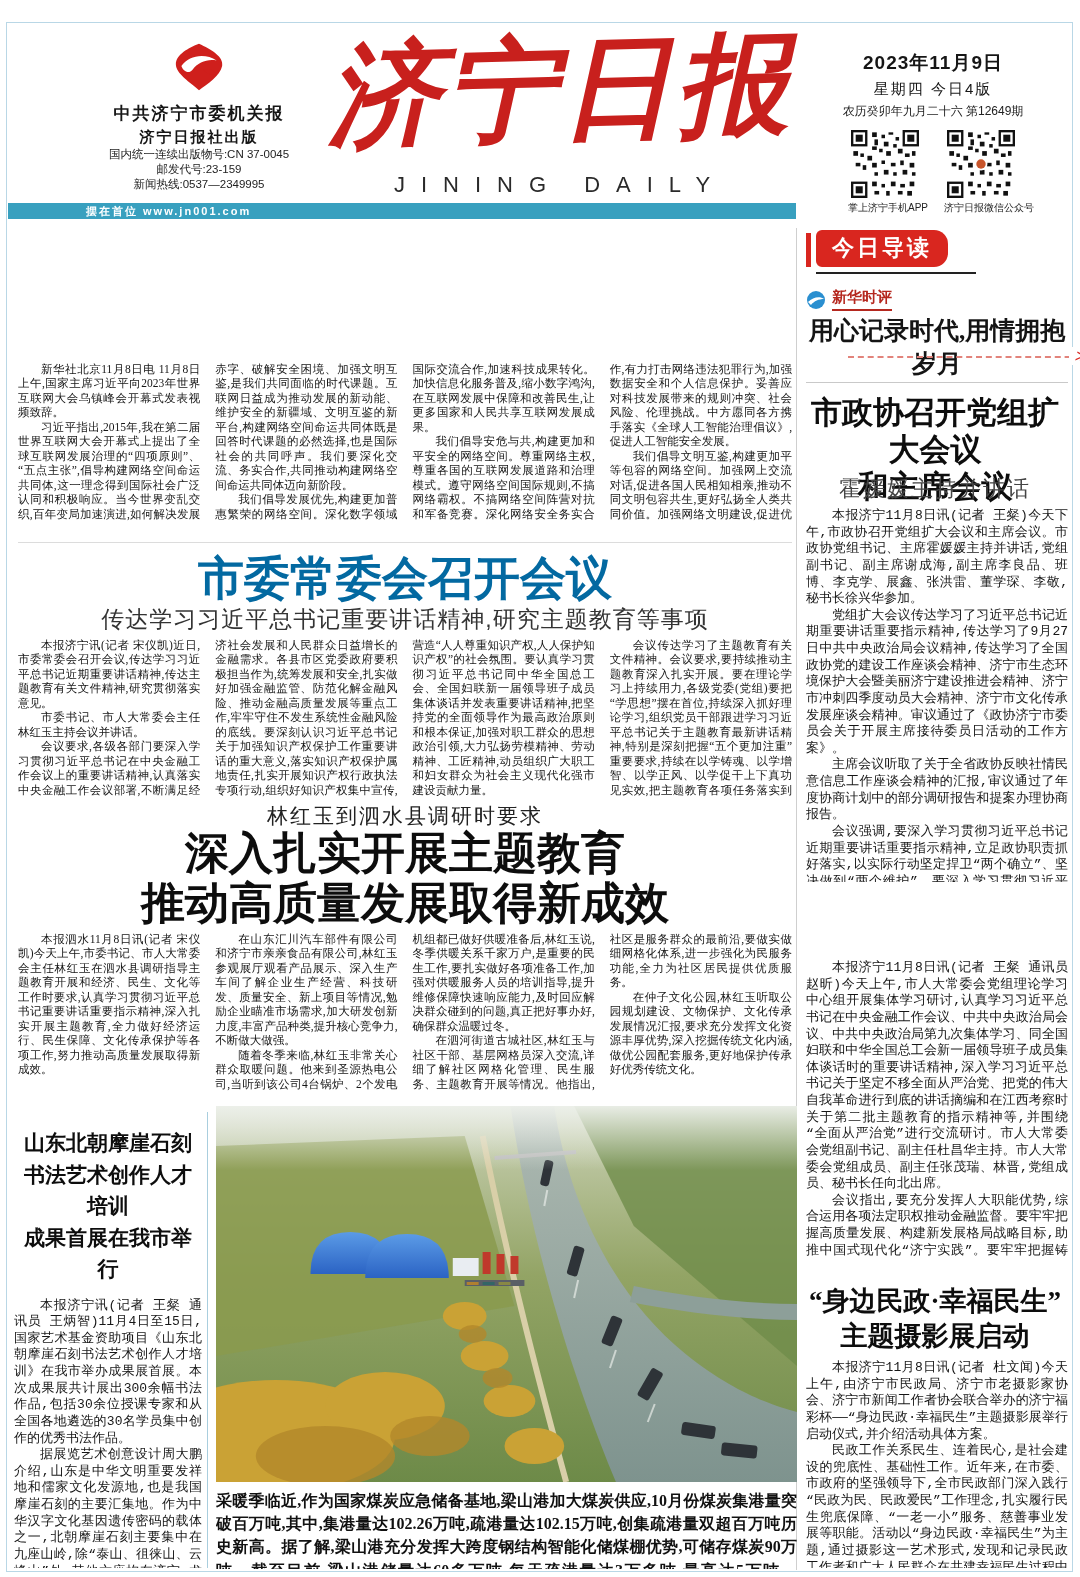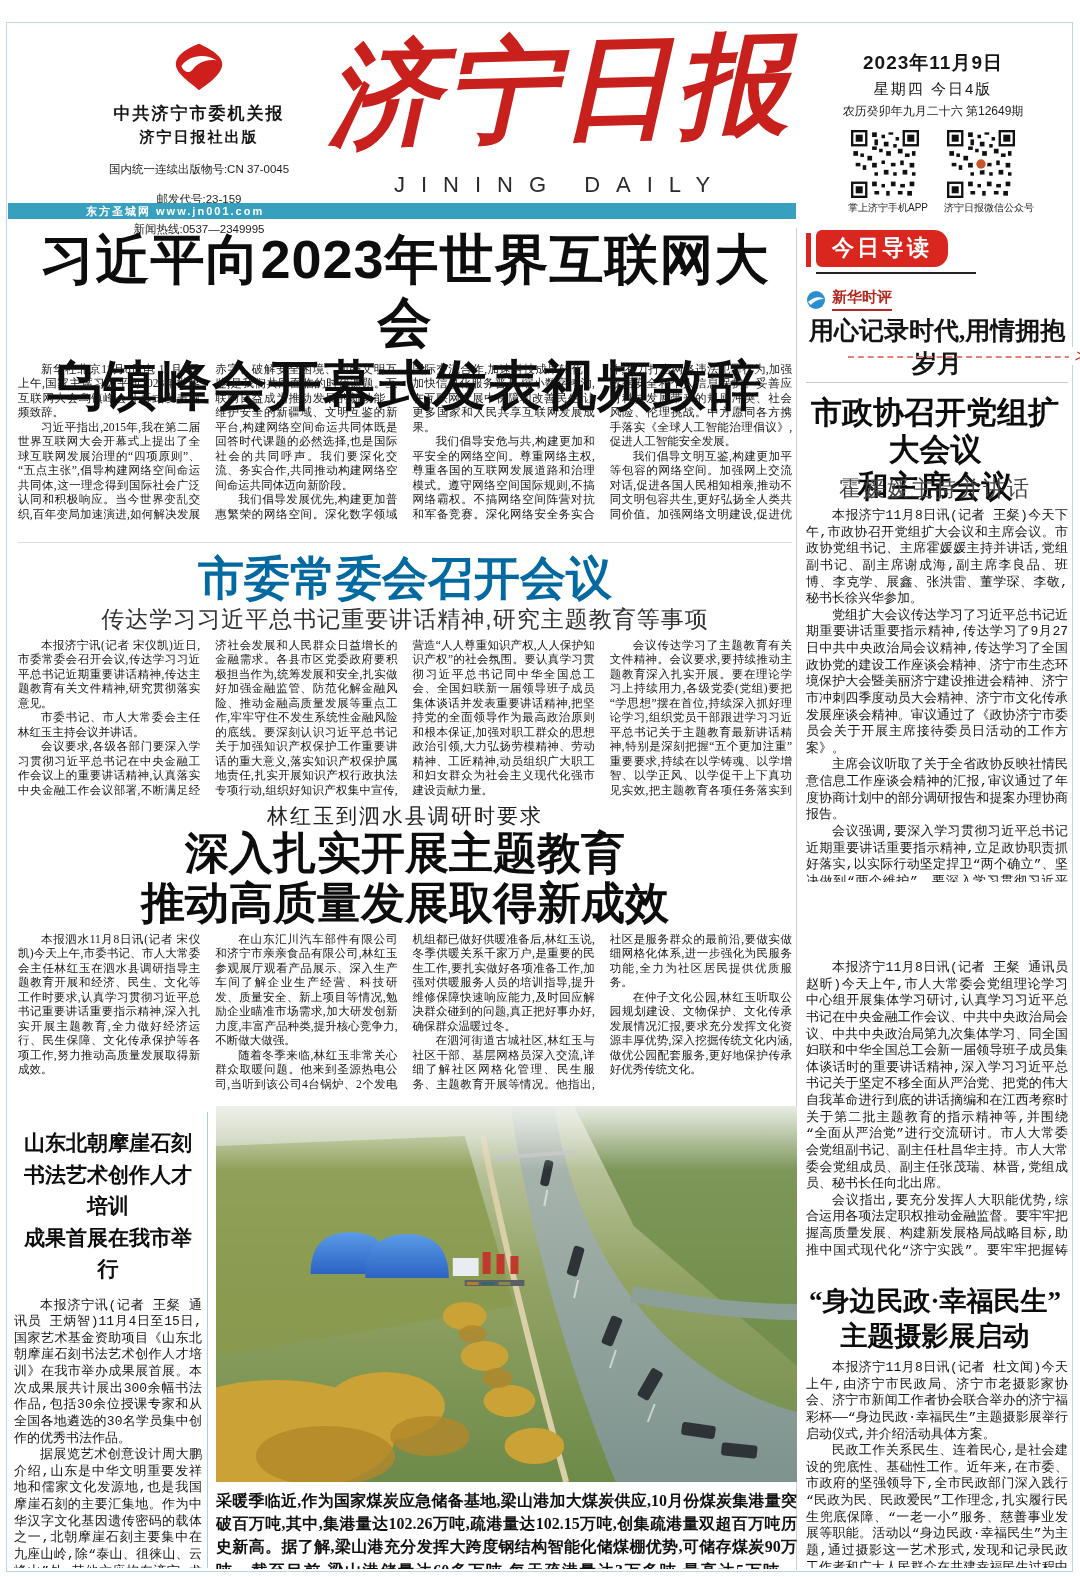--- a/index.html
+++ b/index.html
@@ -4,21 +4,21 @@
 <style>
   html,body{margin:0;padding:0;background:#f3f4f5;}
   #page{position:relative;width:1080px;height:1577px;background:#ffffff;overflow:hidden;
         font-family:"Liberation Serif","DejaVu Serif",serif;color:#161616;}
   .abs{position:absolute;}
   .frame{left:6px;top:22px;width:1065px;height:1548px;border:1px solid #b9d7e6;pointer-events:none;}
   
   .mast-left{left:58px;top:42px;width:282px;text-align:center;}
   .mast-left .org{font-size:17px;font-weight:bold;letter-spacing:2px;margin-top:6px;}
   .mast-left .pub{font-size:15px;font-weight:bold;letter-spacing:2px;margin-top:3px;}
-  .mast-left .tiny{font-size:11.5px;margin-top:15px;color:#222;}
+  .mast-left .tiny{font-size:11.5px;margin-top:0;color:#222;}
   .callig{left:322px;top:14px;width:476px;height:158px;text-align:center;
           font-family:"DejaVu Serif","Liberation Serif",serif;font-style:italic;font-weight:bold;
           font-size:112px;line-height:150px;color:#c8201d;letter-spacing:4px;transform:rotate(-1.5deg);}
   .title-en{left:322px;top:172px;width:476px;text-align:center;font-family:"Liberation Sans",sans-serif;
             font-size:22px;letter-spacing:16px;color:#2a2a2a;}
   .mast-right{left:798px;top:50px;width:270px;text-align:center;}
   .mast-right .d1{font-size:19px;font-weight:600;letter-spacing:1px;}
   .mast-right .d2{font-size:15px;margin-top:4px;letter-spacing:2px;}
   .mast-right .d3{font-size:12px;margin-top:4px;color:#222;}
   .qr-row{display:flex;justify-content:center;gap:22px;margin-top:10px;}
@@ -176,28 +176,24 @@
         <svg viewBox="0 0 58 58">
             <use href="#qrsym"></use>
             <circle cx="29" cy="29" r="5.5" fill="#fff"></circle>
             <circle cx="29" cy="29" r="4" fill="#c8552b"></circle>
           </svg>
         <div class="qr-label">济宁日报微信公众号</div>
       </div>
     </div>
   </div>
 
-  <div class="abs site-bar">东方圣城网  www.jn001.com</div>
+  <div class="abs site-bar">摆在首位  www.jn001.com</div>
 
   <div class="abs v-rule"></div>
 
-  <div class="abs lead-h sans">
-    <div>习近平向2023年世界互联网大会</div>
-    <div>乌镇峰会开幕式发表视频致辞</div>
-  </div>
   <div class="abs lead-body body-cols">
       <p>新华社北京11月8日电  11月8日上午,国家主席习近平向2023年世界互联网大会乌镇峰会开幕式发表视频致辞。</p>
       <p>习近平指出,2015年,我在第二届世界互联网大会开幕式上提出了全球互联网发展治理的“四项原则”、“五点主张”,倡导构建网络空间命运共同体,这一理念得到国际社会广泛认同和积极响应。当今世界变乱交织,百年变局加速演进,如何解决发展赤字、破解安全困境、加强文明互鉴,是我们共同面临的时代课题。互联网日益成为推动发展的新动能、维护安全的新疆域、文明互鉴的新平台,构建网络空间命运共同体既是回答时代课题的必然选择,也是国际社会的共同呼声。我们要深化交流、务实合作,共同推动构建网络空间命运共同体迈向新阶段。</p>
       <p>我们倡导发展优先,构建更加普惠繁荣的网络空间。深化数字领域国际交流合作,加速科技成果转化。加快信息化服务普及,缩小数字鸿沟,在互联网发展中保障和改善民生,让更多国家和人民共享互联网发展成果。</p>
       <p>我们倡导安危与共,构建更加和平安全的网络空间。尊重网络主权,尊重各国的互联网发展道路和治理模式。遵守网络空间国际规则,不搞网络霸权。不搞网络空间阵营对抗和军备竞赛。深化网络安全务实合作,有力打击网络违法犯罪行为,加强数据安全和个人信息保护。妥善应对科技发展带来的规则冲突、社会风险、伦理挑战。中方愿同各方携手落实《全球人工智能治理倡议》,促进人工智能安全发展。</p>
       <p>我们倡导文明互鉴,构建更加平等包容的网络空间。加强网上交流对话,促进各国人民相知相亲,推动不同文明包容共生,更好弘扬全人类共同价值。加强网络文明建设,促进优质网络文化产品生产传播,充分展示人类优秀文明成果,积极推动文明传承发展,共同建设网上精神家园。</p>
     </div>
 
   <div class="abs sc-rule"></div>
   <div class="abs sc-h sans">市委常委会召开会议</div>

